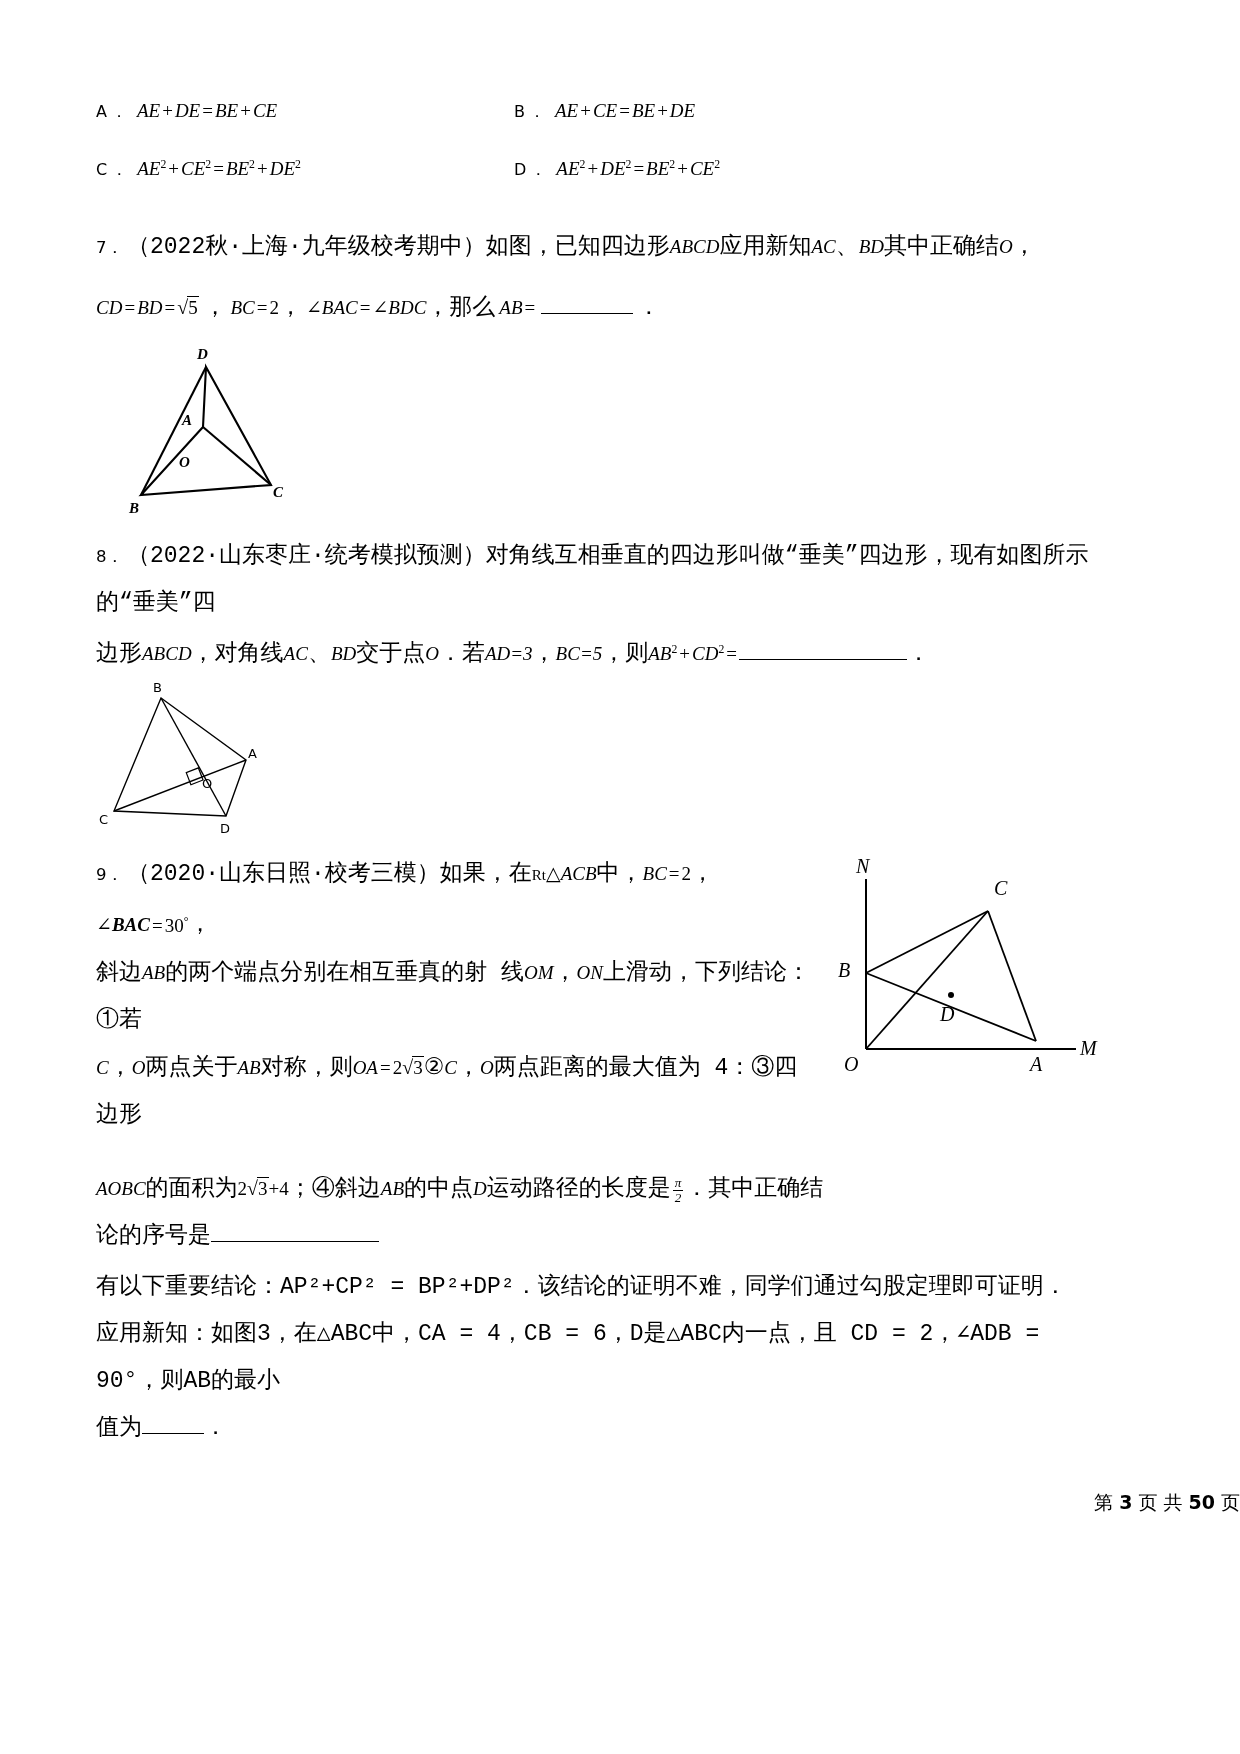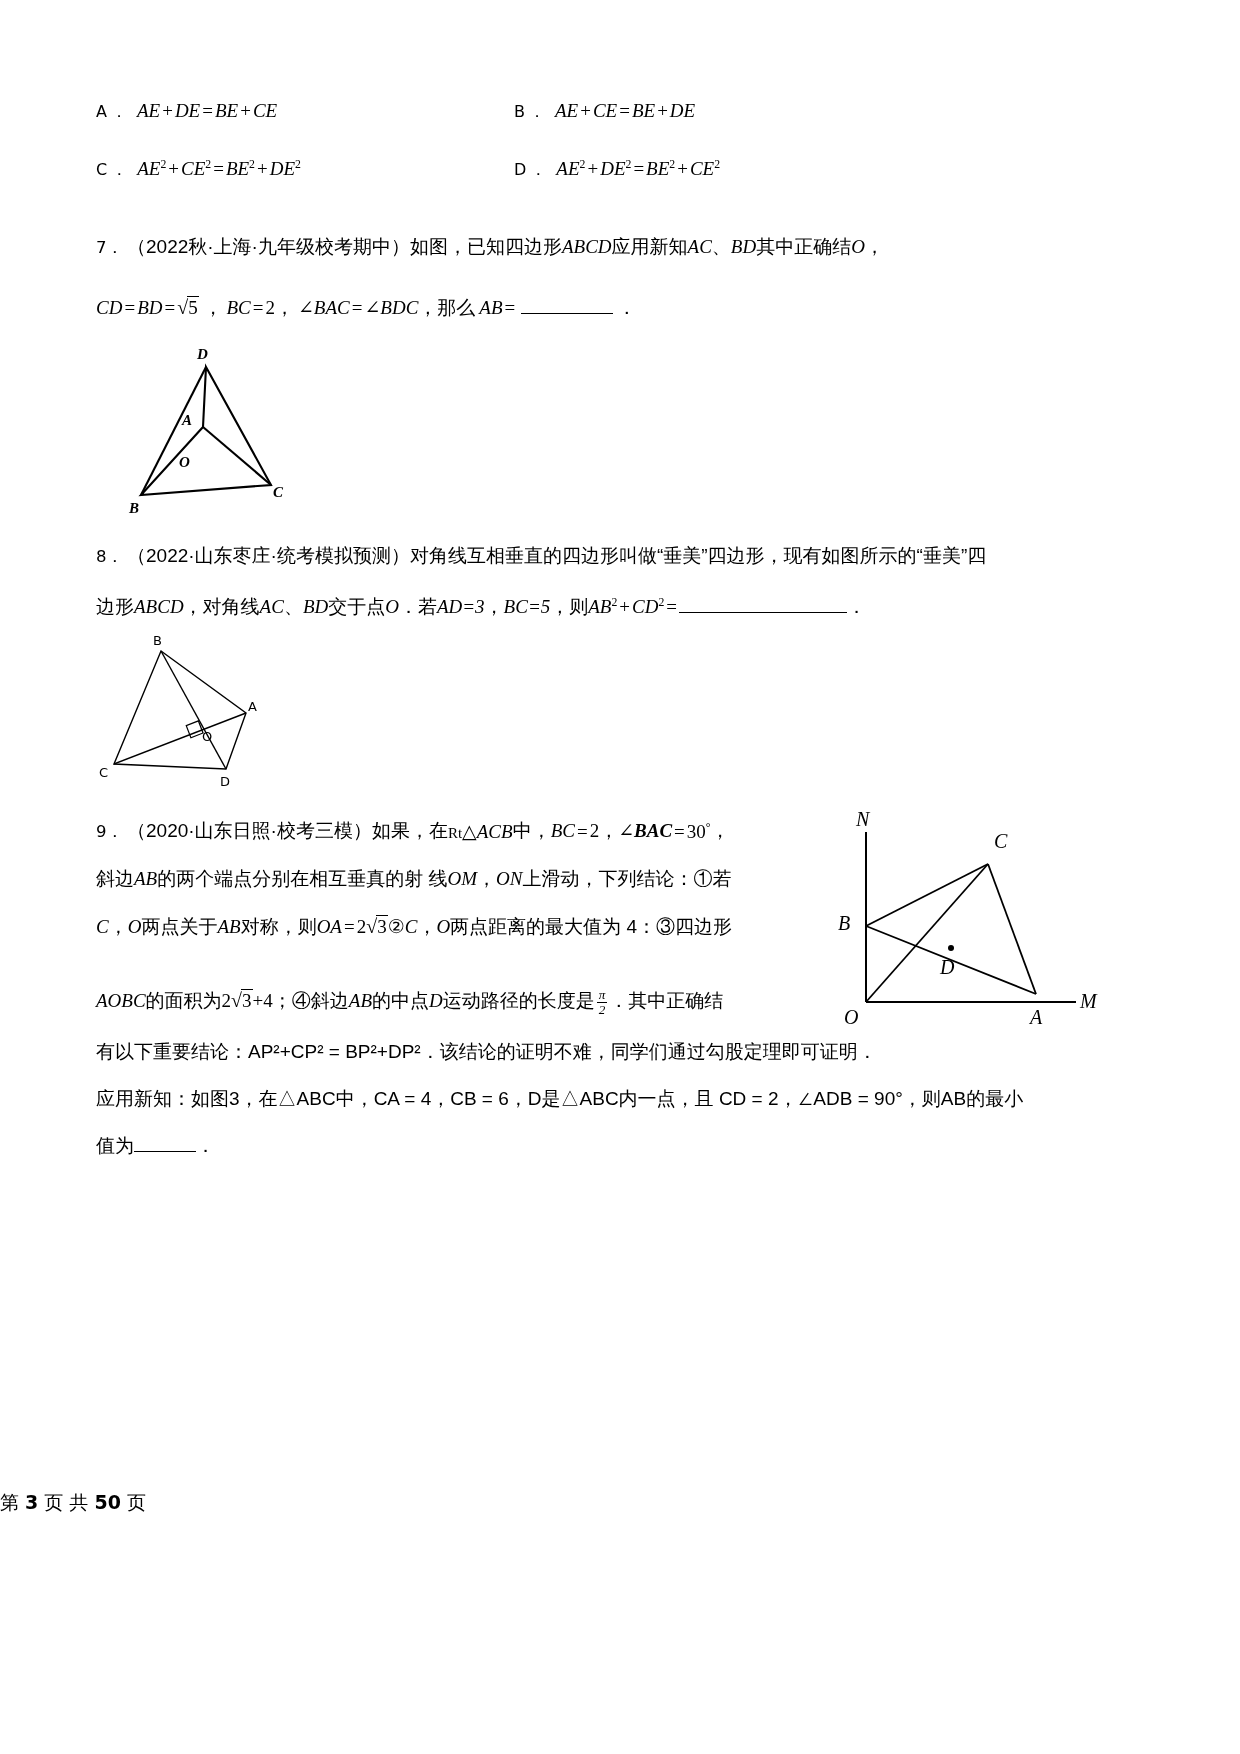--- a/index.html
+++ b/index.html
@@ -24,22 +24,22 @@
   }
   .content {
     position: absolute;
     left: 96px;
     top: 100px;
     width: 1010px;
   }
 
   
   .cn {
-    font-family: Liberation Sans, sans-serif;
-    font-size: 19px;
+    font-family: Liberation Mono, monospace;
+    font-size: 23px;
   }
   .mi {
     font-family: "Liberation Serif", "DejaVu Serif", serif;
     font-style: italic;
     font-size: 19px;
   }
   .mn {
     font-family: "Liberation Serif", "DejaVu Serif", serif;
     font-style: normal;
     font-size: 19px;
@@ -147,21 +147,21 @@
     right: -12px;
     top: 2px;
   }
 
   
   .footer {
     position: absolute;
     left: 0;
     top: 1490px;
     width: 1240px;
-    text-align: left;
+    text-align: right;
     font-family: "DejaVu Sans", "Liberation Sans", sans-serif;
     font-size: 19px;
   }
   .footer .pg { font-weight: bold; }
 </style>
 </head>
 <body>
 
 <div class="page">
   <div class="content">
@@ -265,20 +265,23 @@
         <div class="qline">
           <span class="cn">斜边</span><span class="mi">AB</span><span class="cn">的两个端点分别在相互垂真的射 线</span><span class="mi">OM</span><span class="cn">，</span><span class="mi">ON</span><span class="cn">上滑动，下列结论：①若</span>
         </div>
         <div class="qline">
           <span class="mi">C</span><span class="cn">，</span><span class="mi">O</span><span class="cn">两点关于</span><span class="mi">AB</span><span class="cn">对称，则</span><span class="mi"><span class="mi">OA</span><span class="op mn">=</span><span class="mn">2</span><span class="rad"><span class="mn sym">√</span><span class="mn body">3</span></span></span><span class="cn">②</span><span class="mi">C</span><span class="cn">，</span><span class="mi">O</span><span class="cn">两点距离的最大值为 4：③四边形</span>
         </div>
       </div>
 
       <div class="qline" style="margin-top:26px;">
         <span class="mi">AOBC</span><span class="cn">的面积为</span><span class="mi"><span class="mn">2</span><span class="rad"><span class="mn sym">√</span><span class="mn body">3</span></span><span class="mn">+4</span></span><span class="cn">；④斜边</span><span class="mi">AB</span><span class="cn">的中点</span><span class="mi">D</span><span class="cn">运动路径的长度是</span><span class="frac mi"><span class="num">π</span><span class="den">2</span></span><span class="cn">．其中正确结</span>
+      </div>
+      <div class="qline">
+        <span class="cn">论的序号是</span><span class="blank w3"></span>
       </div>
 
       <div class="q9fig">
         <svg width="300" height="230" viewBox="0 0 300 230">
 
           <line x1="48" y1="26" x2="48" y2="196" stroke="#000" stroke-width="2"></line>
           <line x1="48" y1="196" x2="258" y2="196" stroke="#000" stroke-width="2"></line>
 
           <line x1="48" y1="120" x2="170" y2="58" stroke="#000" stroke-width="1.8"></line>
           <line x1="170" y1="58" x2="218" y2="188" stroke="#000" stroke-width="1.8"></line>

